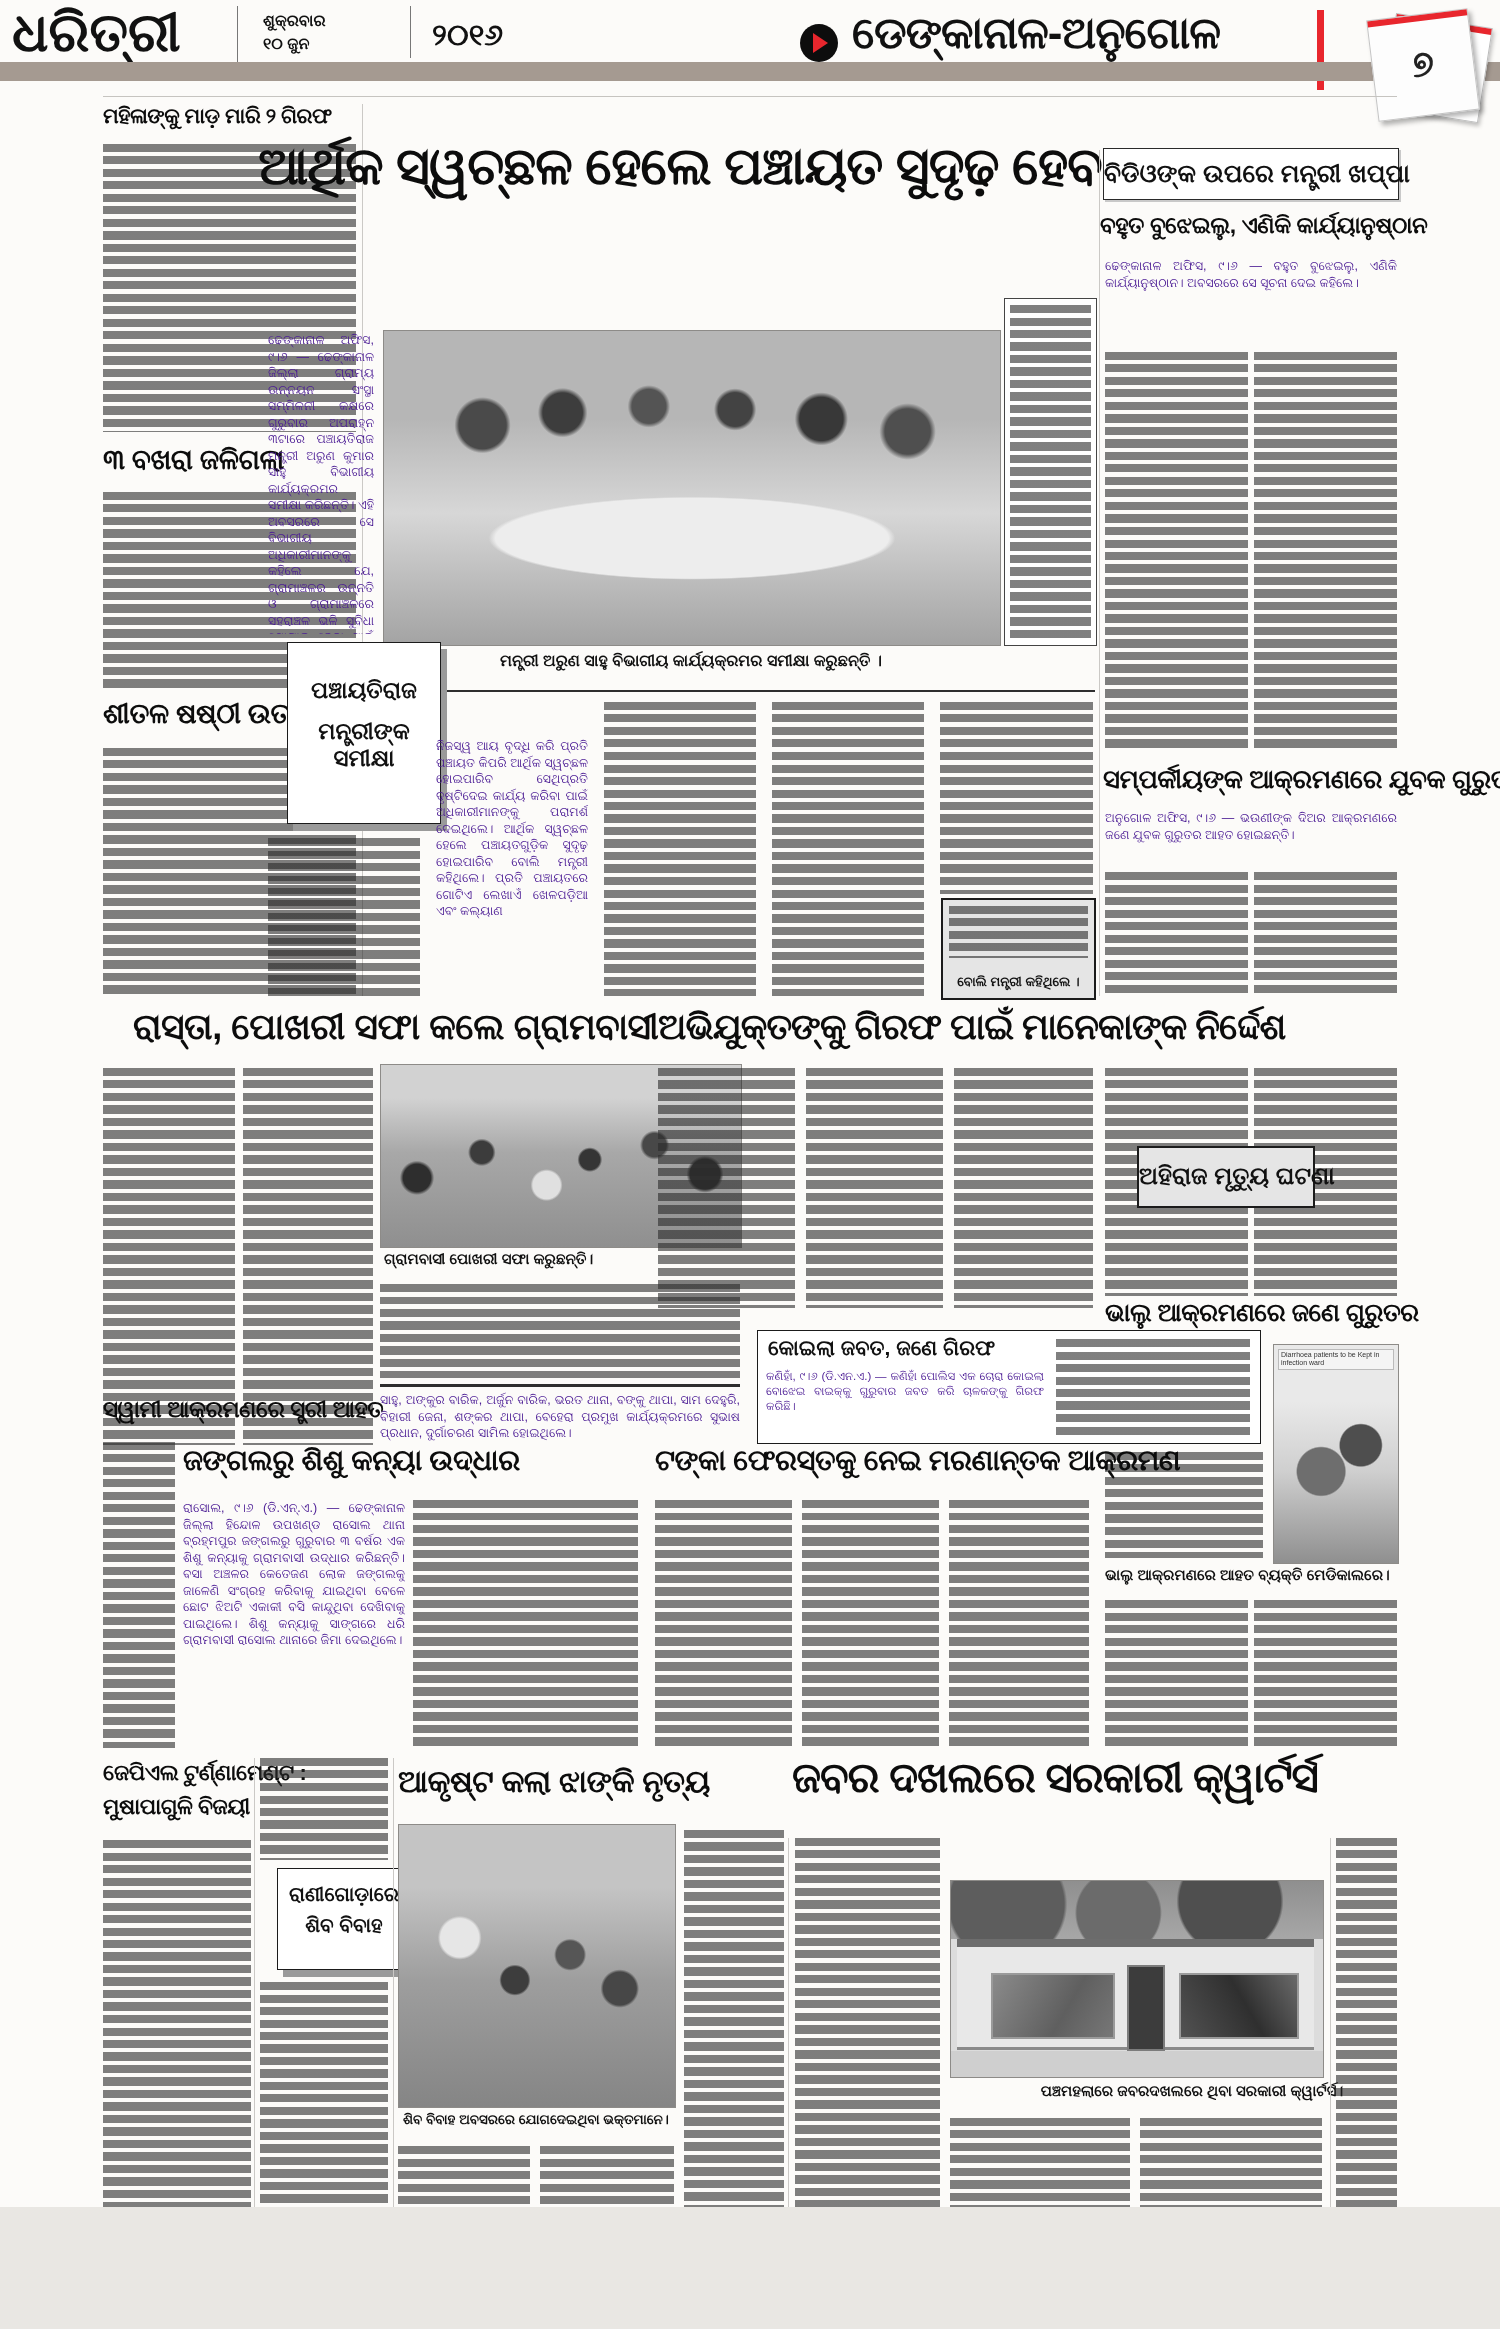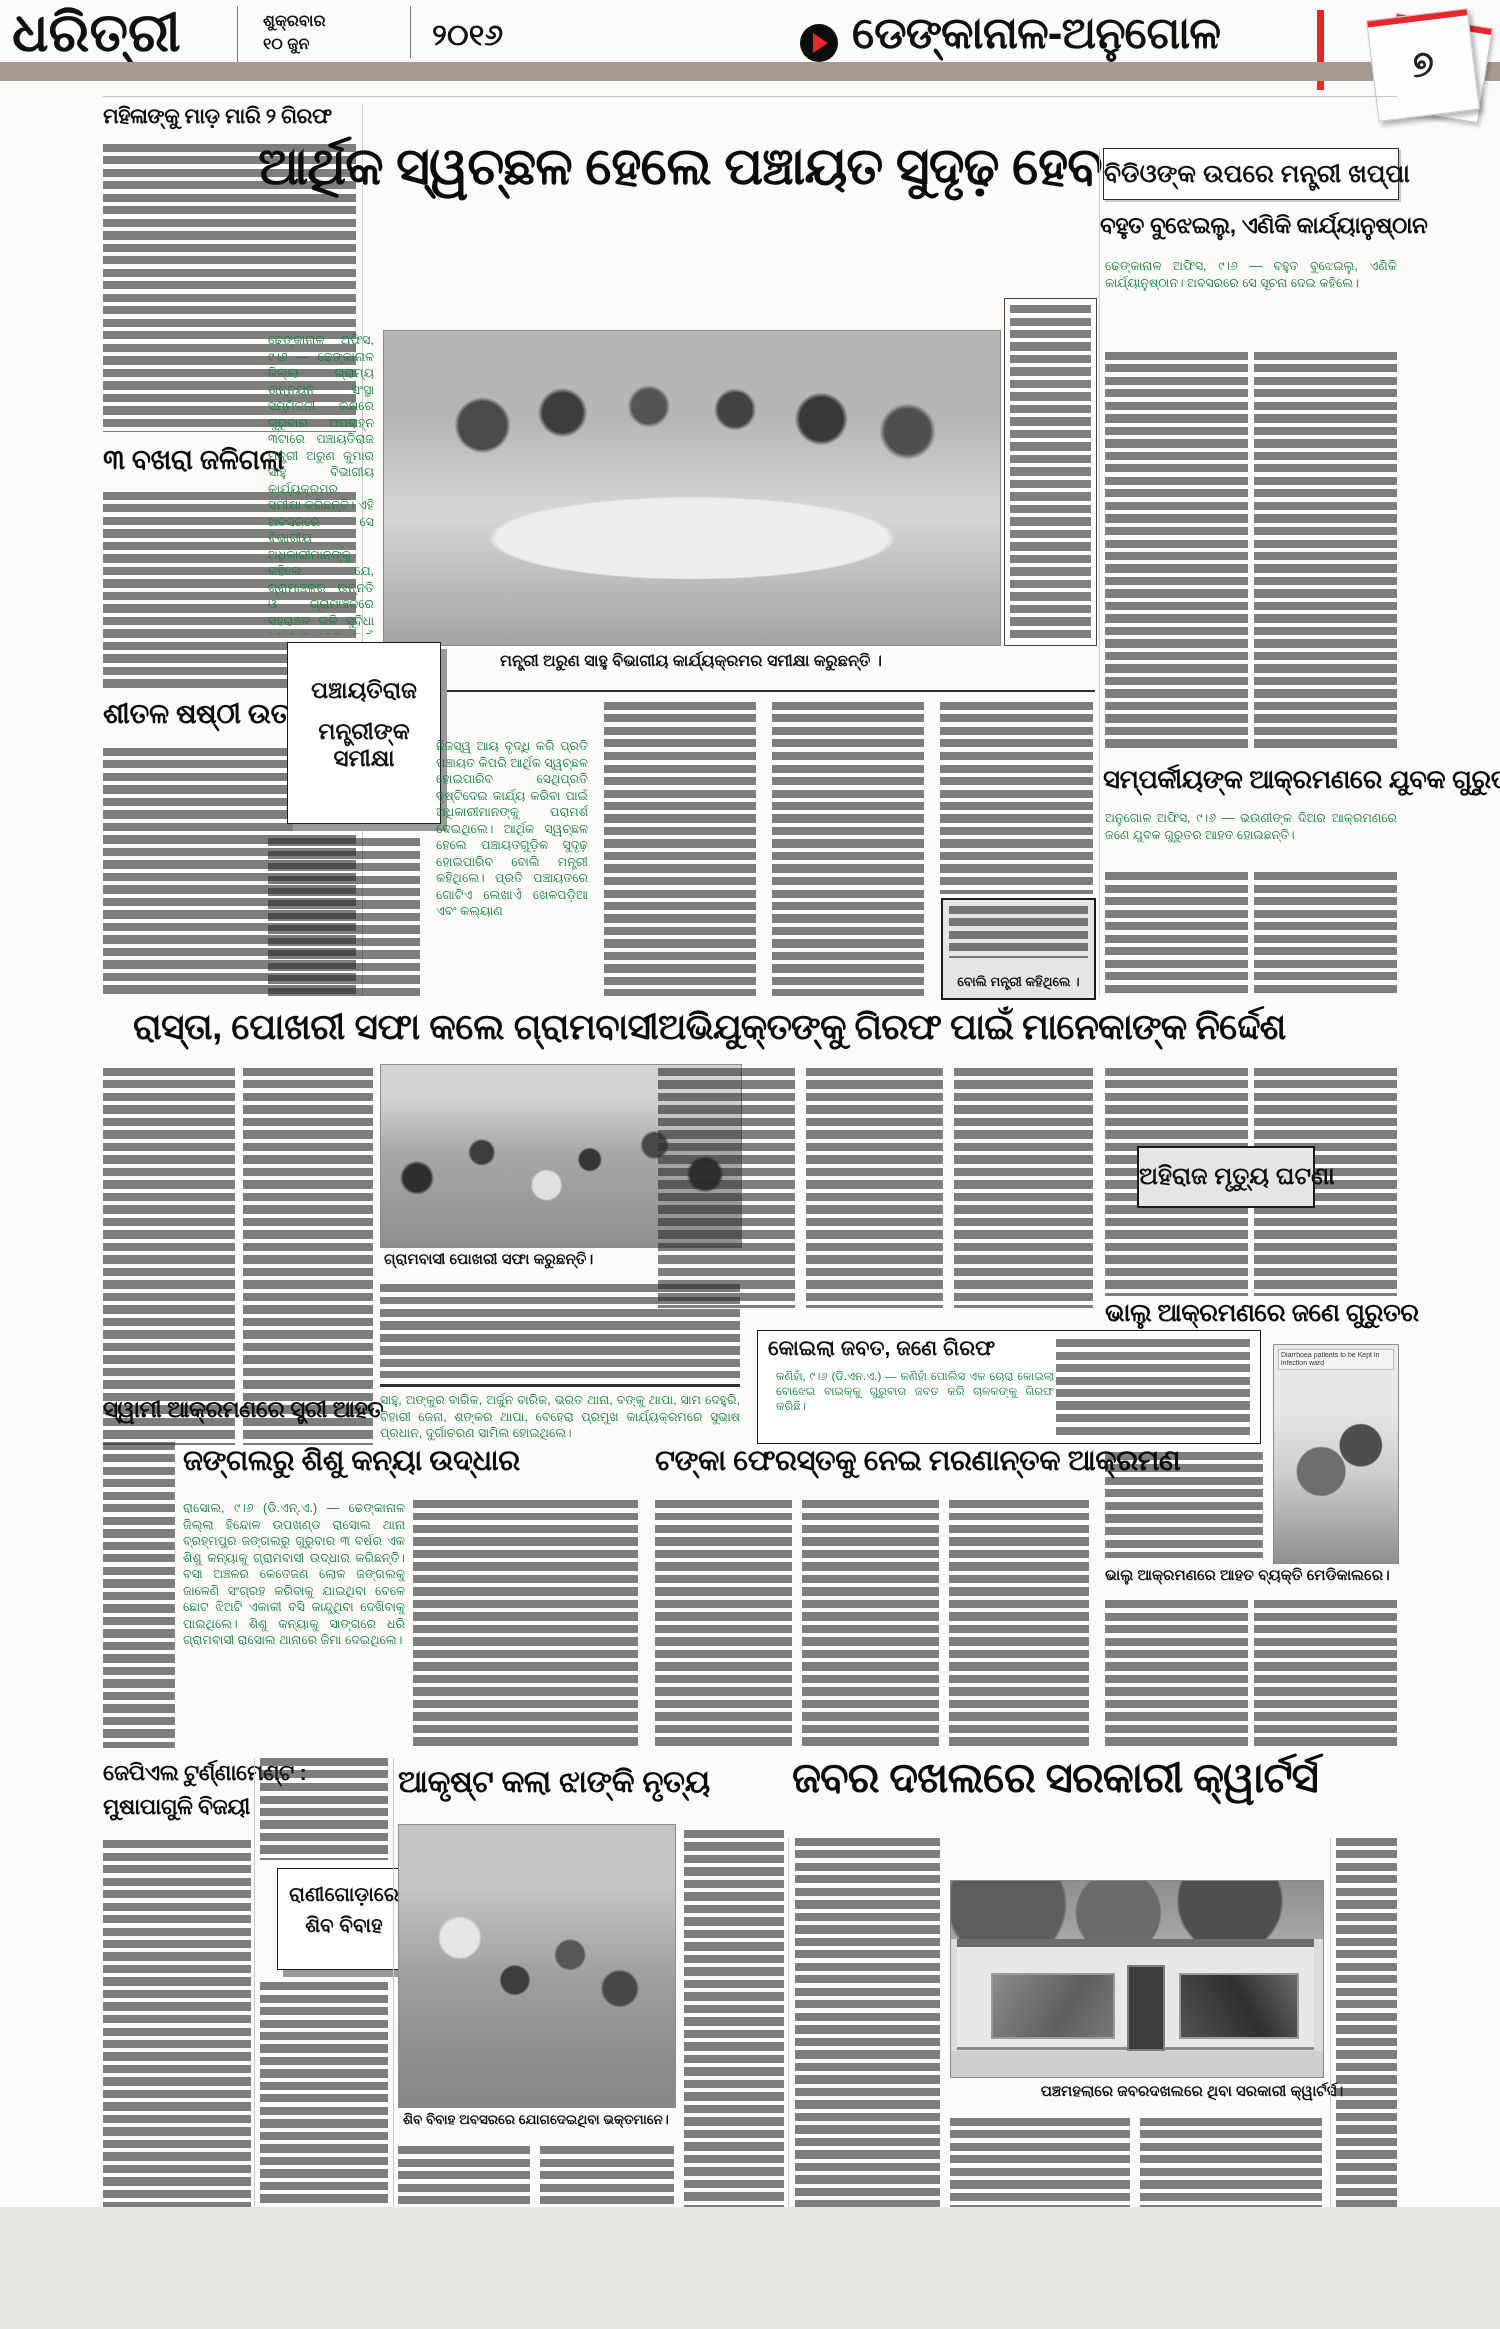--- a/index.html
+++ b/index.html
@@ -6,21 +6,21 @@
   .page{position:relative;width:1500px;height:2207px;margin:0 auto;background:#fcfbf9;
         font-family:Liberation Sans, sans-serif;color:#111;overflow:hidden;}
   .abs{position:absolute;}
   .b{font-weight:bold;}
   .nw{white-space:nowrap;}
   .ctr{text-align:center;}
   
   .gk{background-image:repeating-linear-gradient(180deg,
        rgba(42,42,42,.60) 0px, rgba(42,42,42,.60) 8px,
        rgba(0,0,0,0) 8px, rgba(0,0,0,0) 12.5px);}
-  .lede{font-size:12.5px;line-height:1.32;text-align:justify;color:#15803d;}
+  .lede{font-size:12.5px;line-height:1.32;text-align:justify;color:#4c1d95;}
   .cap{font-weight:bold;font-size:15px;color:#101010;}
   .vr{width:1px;background:#cbc9c6;}
   .rule{background:#2e2e2e;}
   .boxed{border:2px solid #1b1b1b;background:#e5e5e5;}
   .boxed1{border:1px solid #444;background:#fff;}
   .shadowbox{border:1.5px solid #1b1b1b;background:#fff;box-shadow:6px 7px 0 #9a9a9a;margin-left:19px;}
   .ph{border:1px solid #8d8b88;}
   .hd{font-weight:bold;letter-spacing:-.5px;color:#0c0c0c;}
   .kick{border:1.5px solid #2a2a2a;background:#fff;box-shadow:2px 2px 0 #c9c9c9;}
   .dot{width:11px;height:11px;border-radius:50%;position:absolute;top:0;}
@@ -146,21 +146,21 @@
   <div class="abs gk" style="left:1105px;top:1068px;width:143px;height:228px;"></div>
   <div class="abs gk" style="left:1254px;top:1068px;width:143px;height:228px;"></div>
   <div class="abs boxed ctr" style="left:1137px;top:1146px;width:174px;height:58px;">
     <span class="b nw" style="font-size:24px;line-height:56px;">ଅହିରାଜ ମୃତ୍ୟୁ ଘଟଣା</span>
   </div>
 
   <div class="abs hd nw" style="left:1105px;top:1298px;width:292px;font-size:25px;">ଭାଲୁ ଆକ୍ରମଣରେ ଜଣେ ଗୁରୁତର</div>
 
   <div class="abs" style="left:757px;top:1330px;width:502px;height:112px;border:1.5px solid #1b1b1b;background:#fff;">
     <div class="b nw" style="position:absolute;left:10px;top:5px;font-size:21px;">କୋଇଲା ଜବତ, ଜଣେ ଗିରଫ</div>
-    <div class="lede" style="position:absolute;left:18px;top:38px;width:278px;height:66px;font-size:11.5px;overflow:hidden;">କଣିହାଁ, ୯।୬ (ଡି.ଏନ.ଏ.) — କଣିହାଁ ପୋଲିସ ଏକ ଚୋରା କୋଇଲା ବୋଝେଇ ବାଇକ୍‌କୁ ଗୁରୁବାର ଜବତ କରି ଚାଳକଙ୍କୁ ଗିରଫ କରିଛି।</div>
+    <div class="lede" style="position:absolute;left:8px;top:38px;width:278px;height:66px;font-size:11.5px;overflow:hidden;">କଣିହାଁ, ୯।୬ (ଡି.ଏନ.ଏ.) — କଣିହାଁ ପୋଲିସ ଏକ ଚୋରା କୋଇଲା ବୋଝେଇ ବାଇକ୍‌କୁ ଗୁରୁବାର ଜବତ କରି ଚାଳକଙ୍କୁ ଗିରଫ କରିଛି।</div>
     <div class="gk" style="position:absolute;left:298px;top:8px;width:194px;height:96px;"></div>
   </div>
 
   <div class="abs ph" style="left:1273px;top:1344px;width:124px;height:218px;background:
        radial-gradient(circle at 38% 58%, #6e6e6e 0 16%, rgba(0,0,0,0) 17%),
        radial-gradient(circle at 70% 46%, #4e4e4e 0 14%, rgba(0,0,0,0) 15%),
        linear-gradient(180deg,#e9e9e9 0 26%,#cfcfcf 58%,#8f8f8f 100%);">
     <div style="position:absolute;left:4px;top:4px;right:4px;background:#f4f4f4;border:1px solid #bbb;font-size:7px;line-height:1.2;padding:1px 2px;color:#333;">Diarrhoea patients to be Kept in infection ward</div>
   </div>
   <div class="abs gk" style="left:1105px;top:1452px;width:158px;height:106px;"></div>

